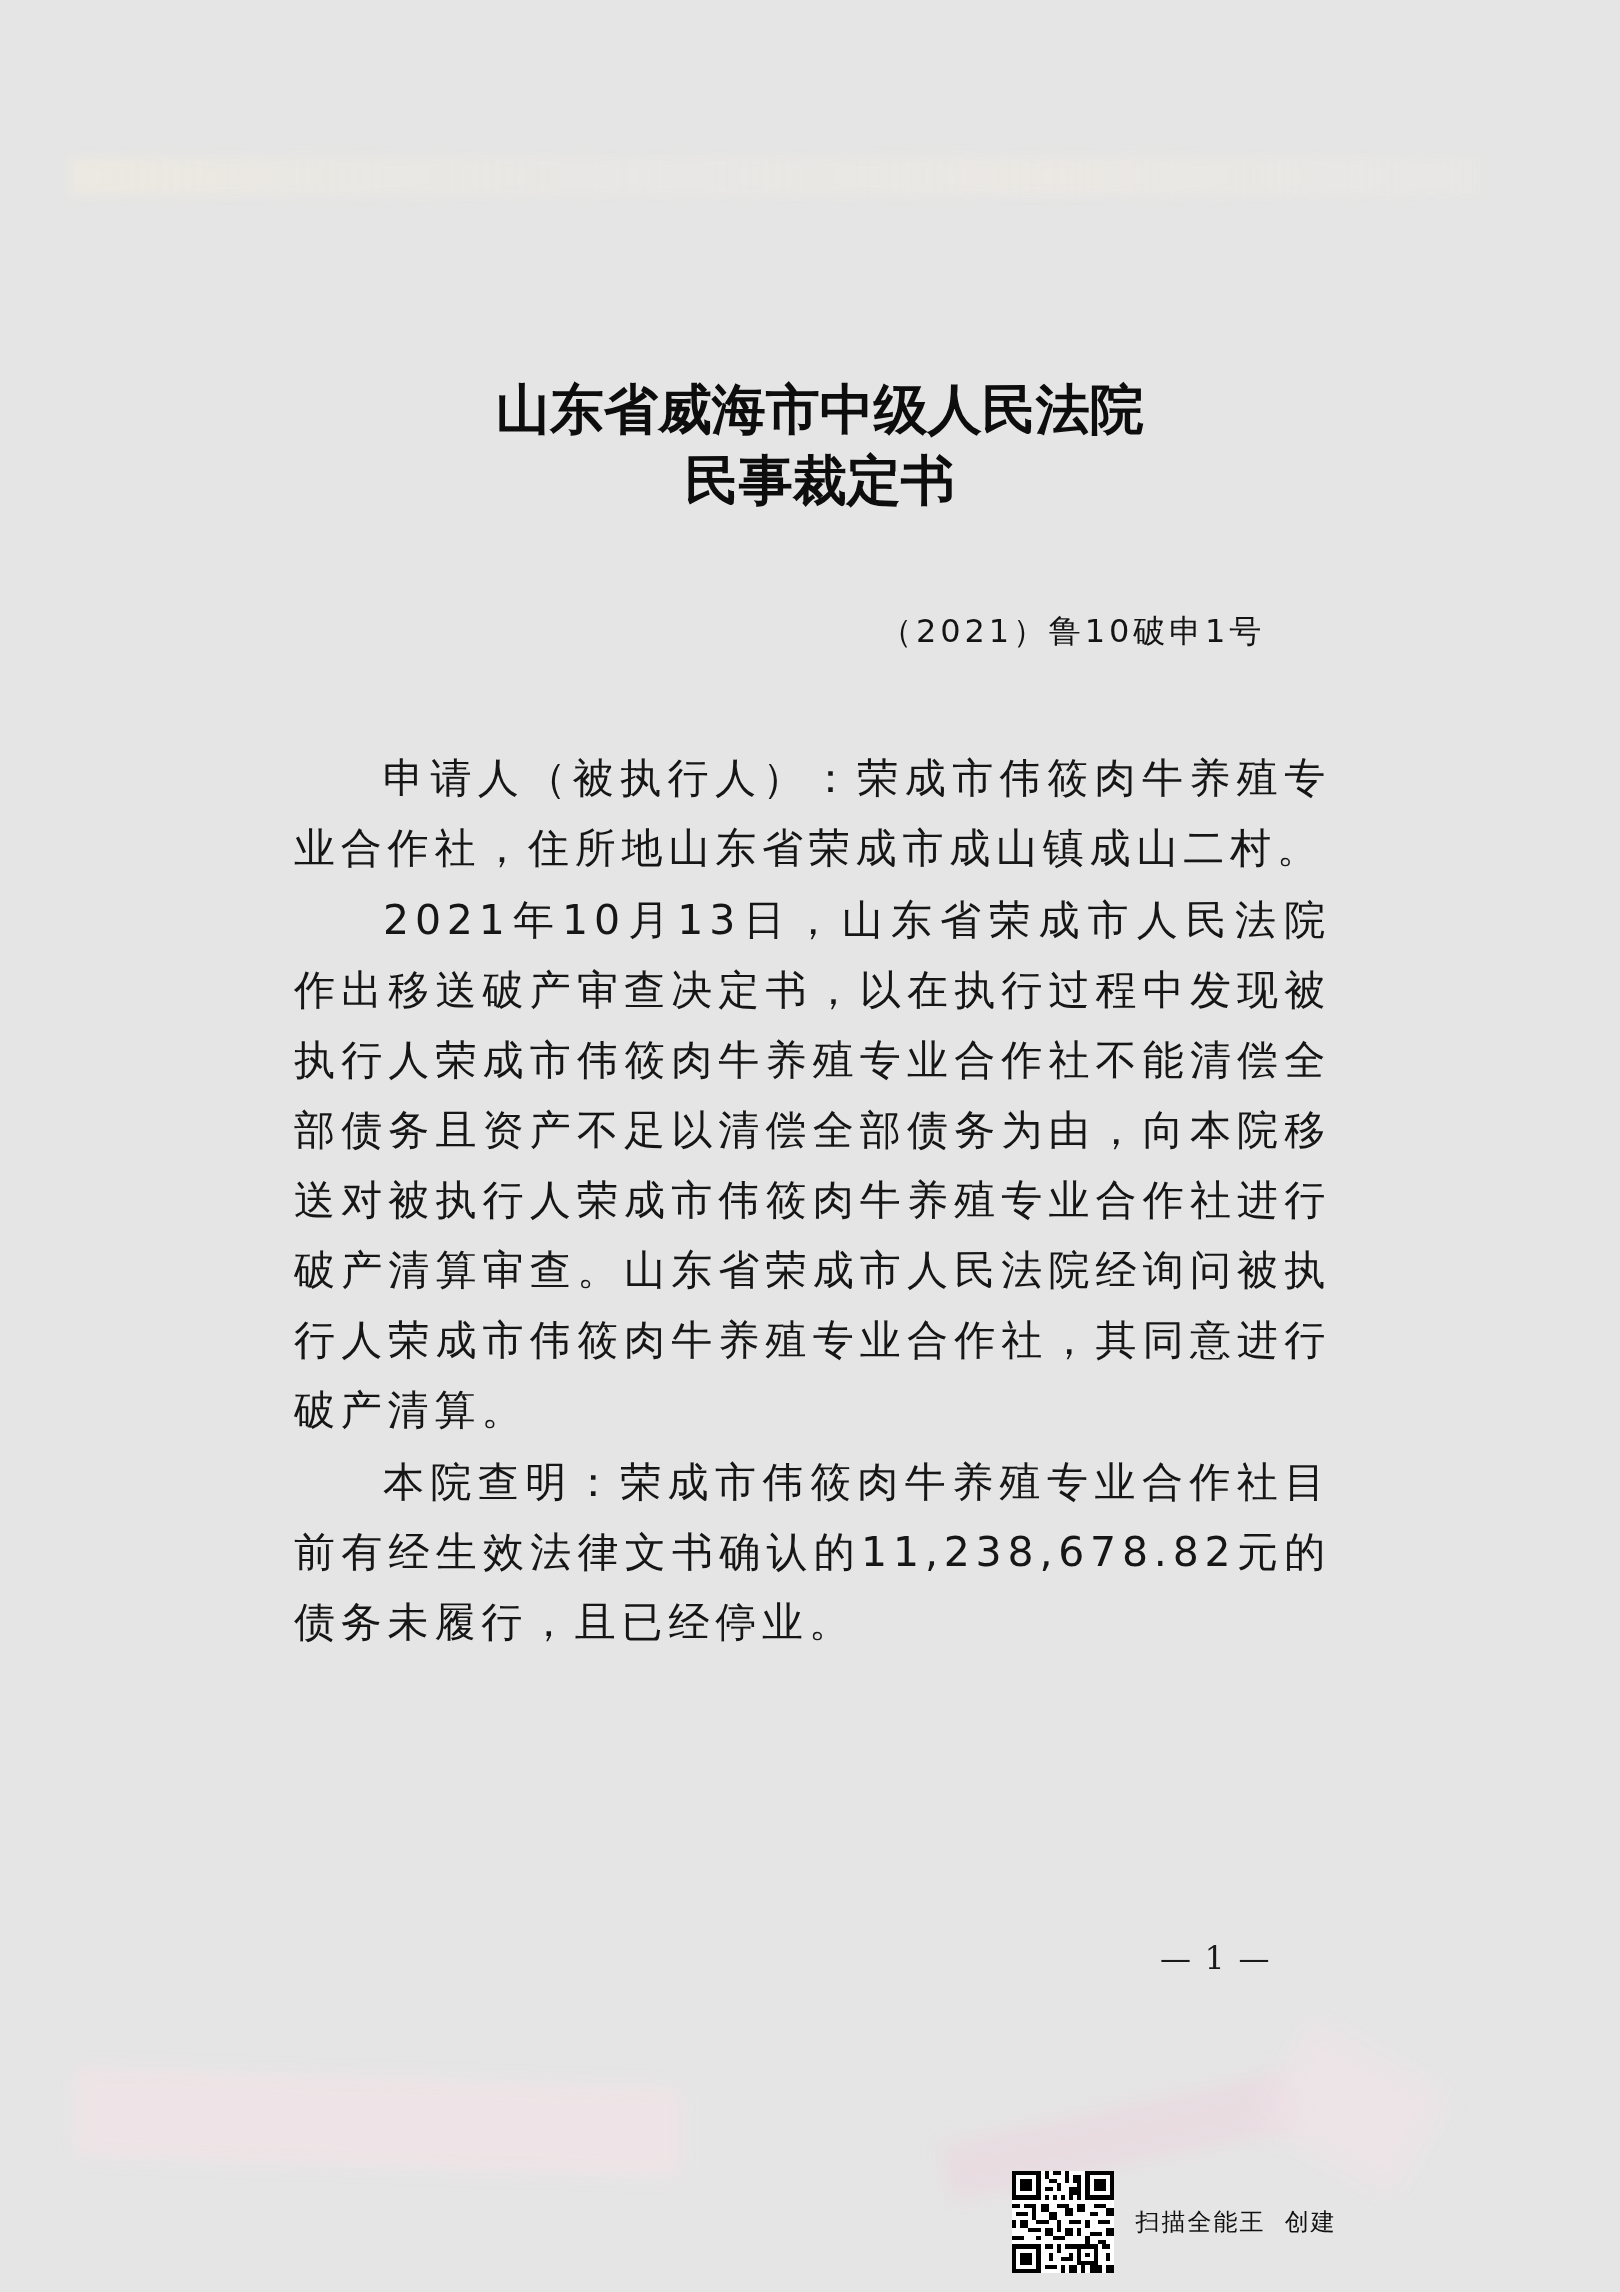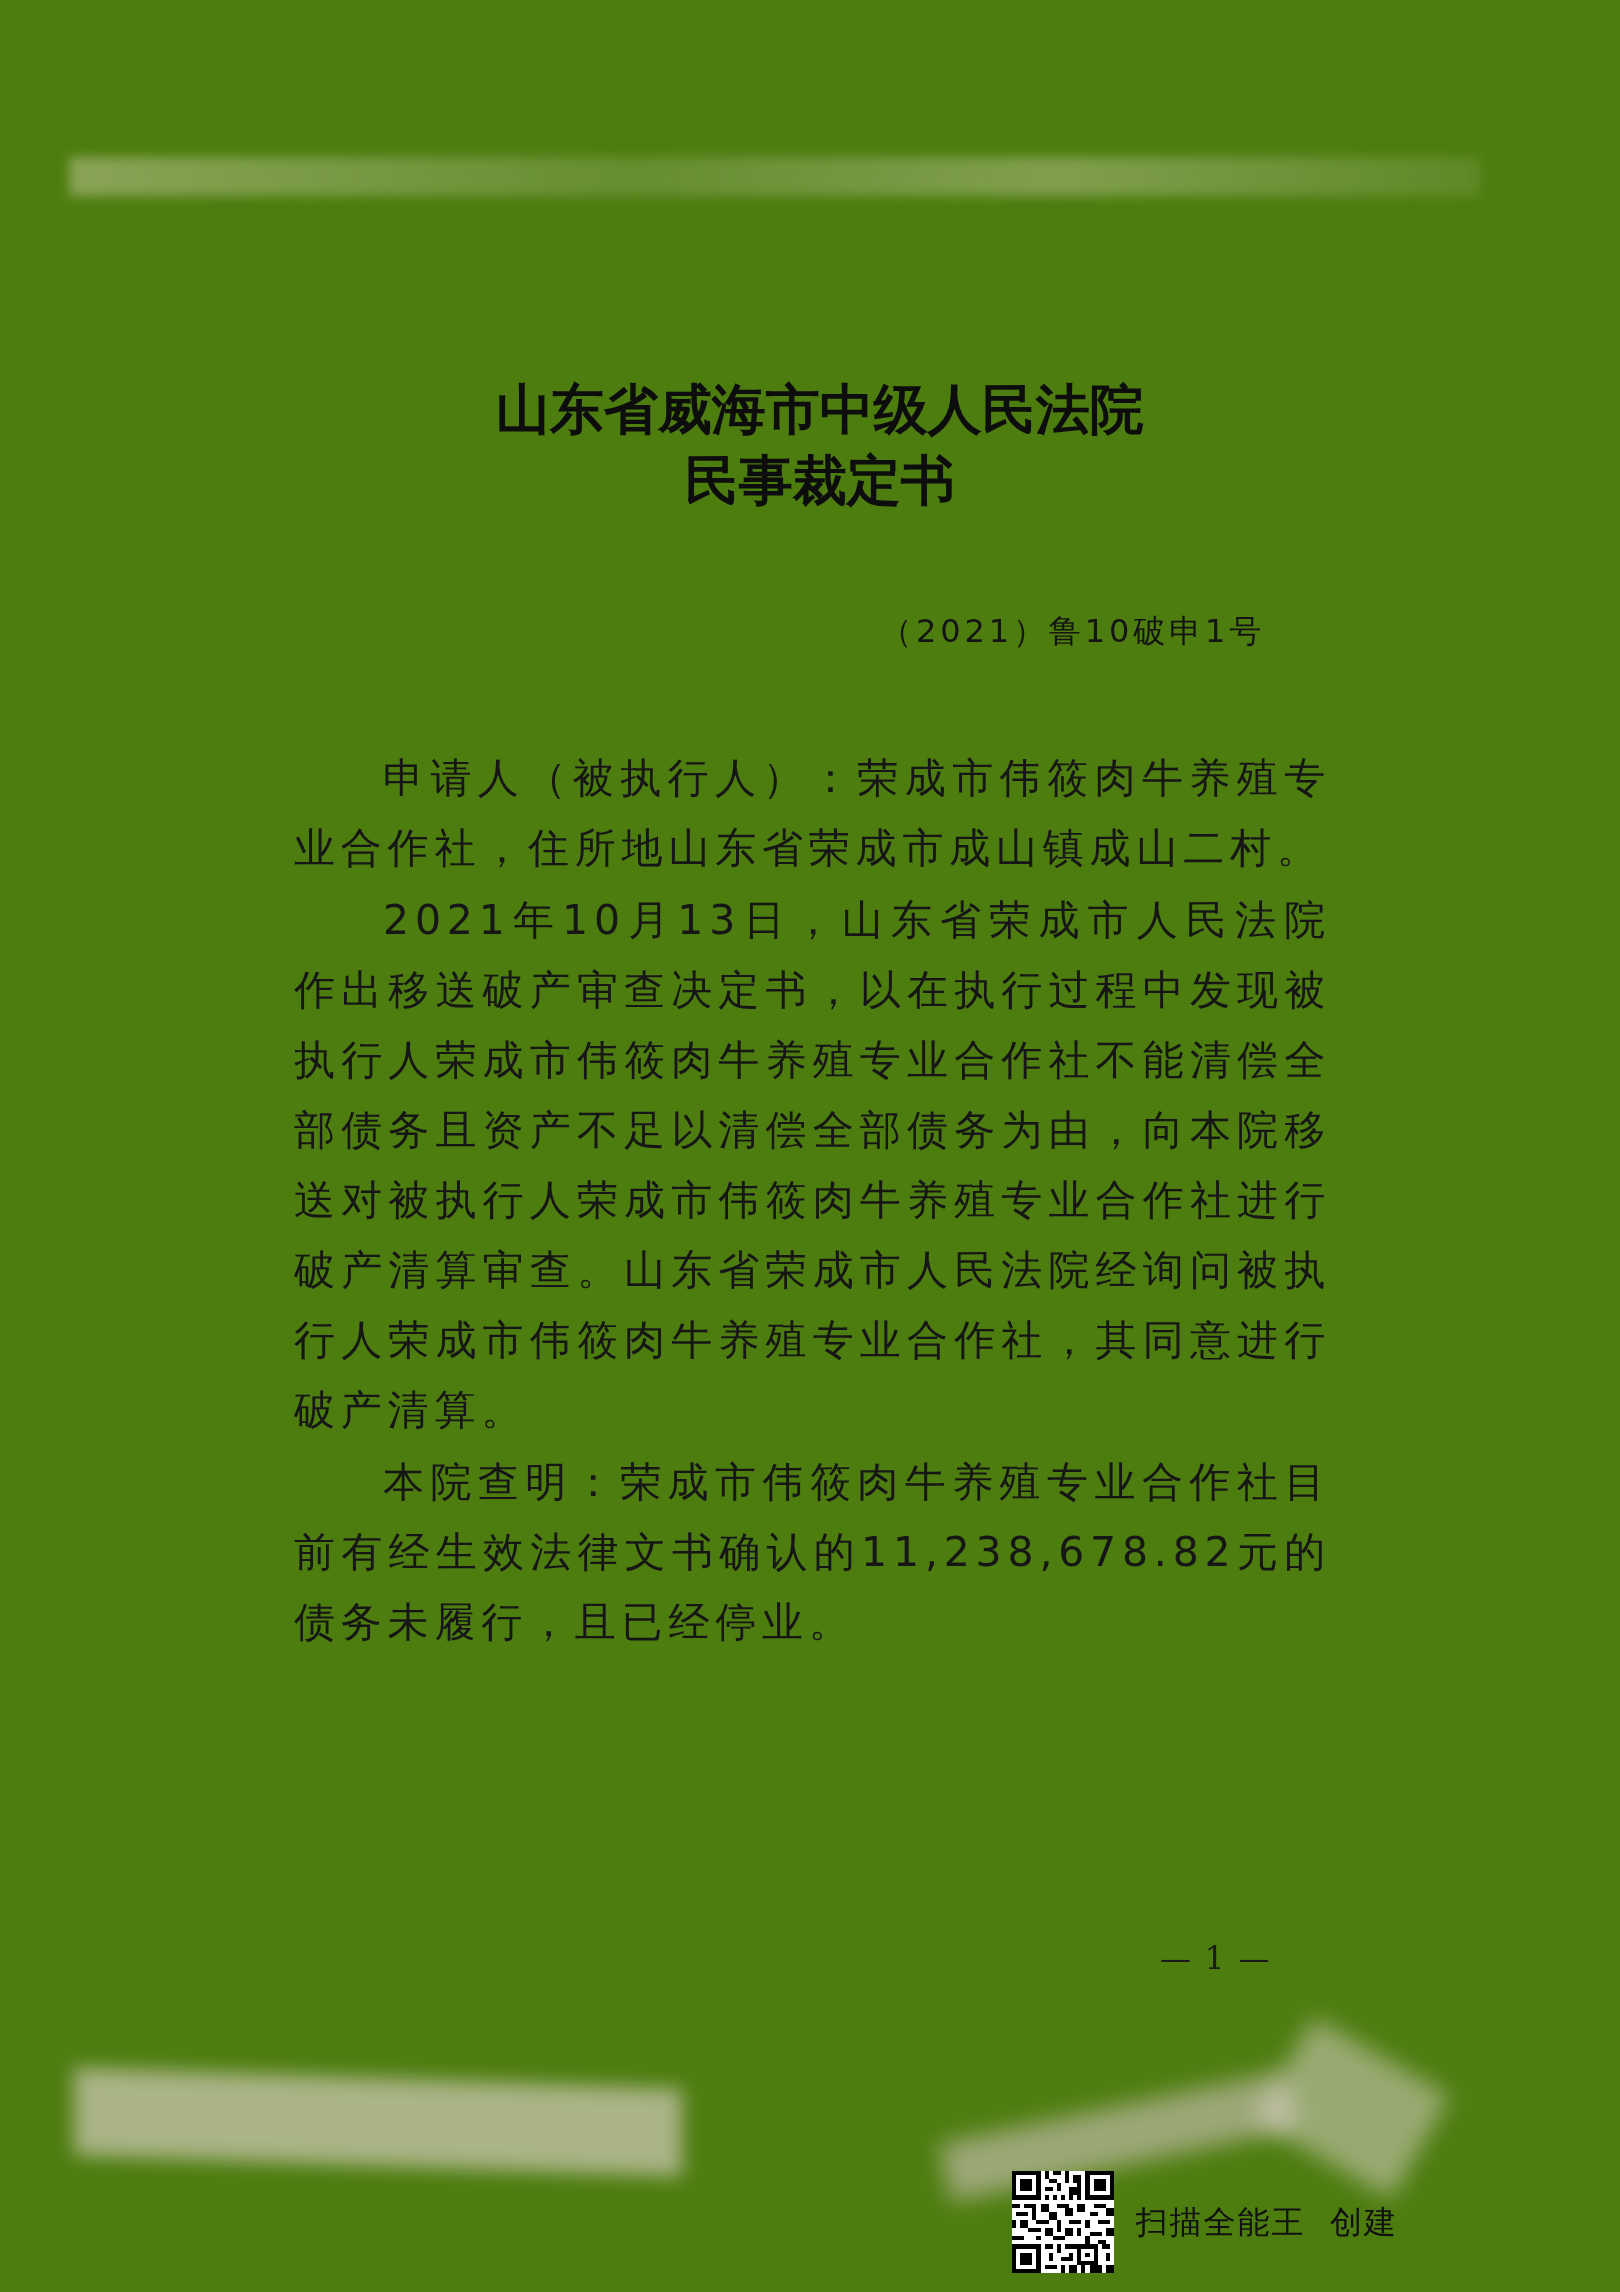--- a/index.html
+++ b/index.html
@@ -12,21 +12,21 @@
       height: 2293px;
       position: relative;
       overflow: hidden;
       font-family: "DejaVu Serif", "Liberation Serif", serif;
       color: #141414;
     }
     .page {
       position: absolute;
       left: 0; top: 0;
       width: 1620px; height: 2293px;
-      background: #4d7c0f;
+      background: #e5e5e5;
     }
     .scan-smudge-top {
       position: absolute;
       left: 69px; top: 157px;
       width: 1411px; height: 39px;
       background: linear-gradient(90deg, rgba(250,240,220,0.35), rgba(250,244,232,0.15) 40%, rgba(250,240,225,0.3) 70%, rgba(255,250,240,0.1));
       filter: blur(5.9px);
     }
     .scan-smudge-bottom-left {
       position: absolute;
@@ -119,21 +119,21 @@
       align-items: center;
     }
     .qr-code {
       width: 102px;
       height: 102px;
       display: block;
     }
     .watermark-text {
       margin-left: 21.6px;
       font-family: "DejaVu Sans", "Liberation Sans", sans-serif;
-      font-size: 32px;
+      font-size: 24px;
       line-height: 43px;
       color: #111111;
       letter-spacing: 2px;
       white-space: pre;
     }
   </style>
 </head>
 <body>
 
 <div class="page">

